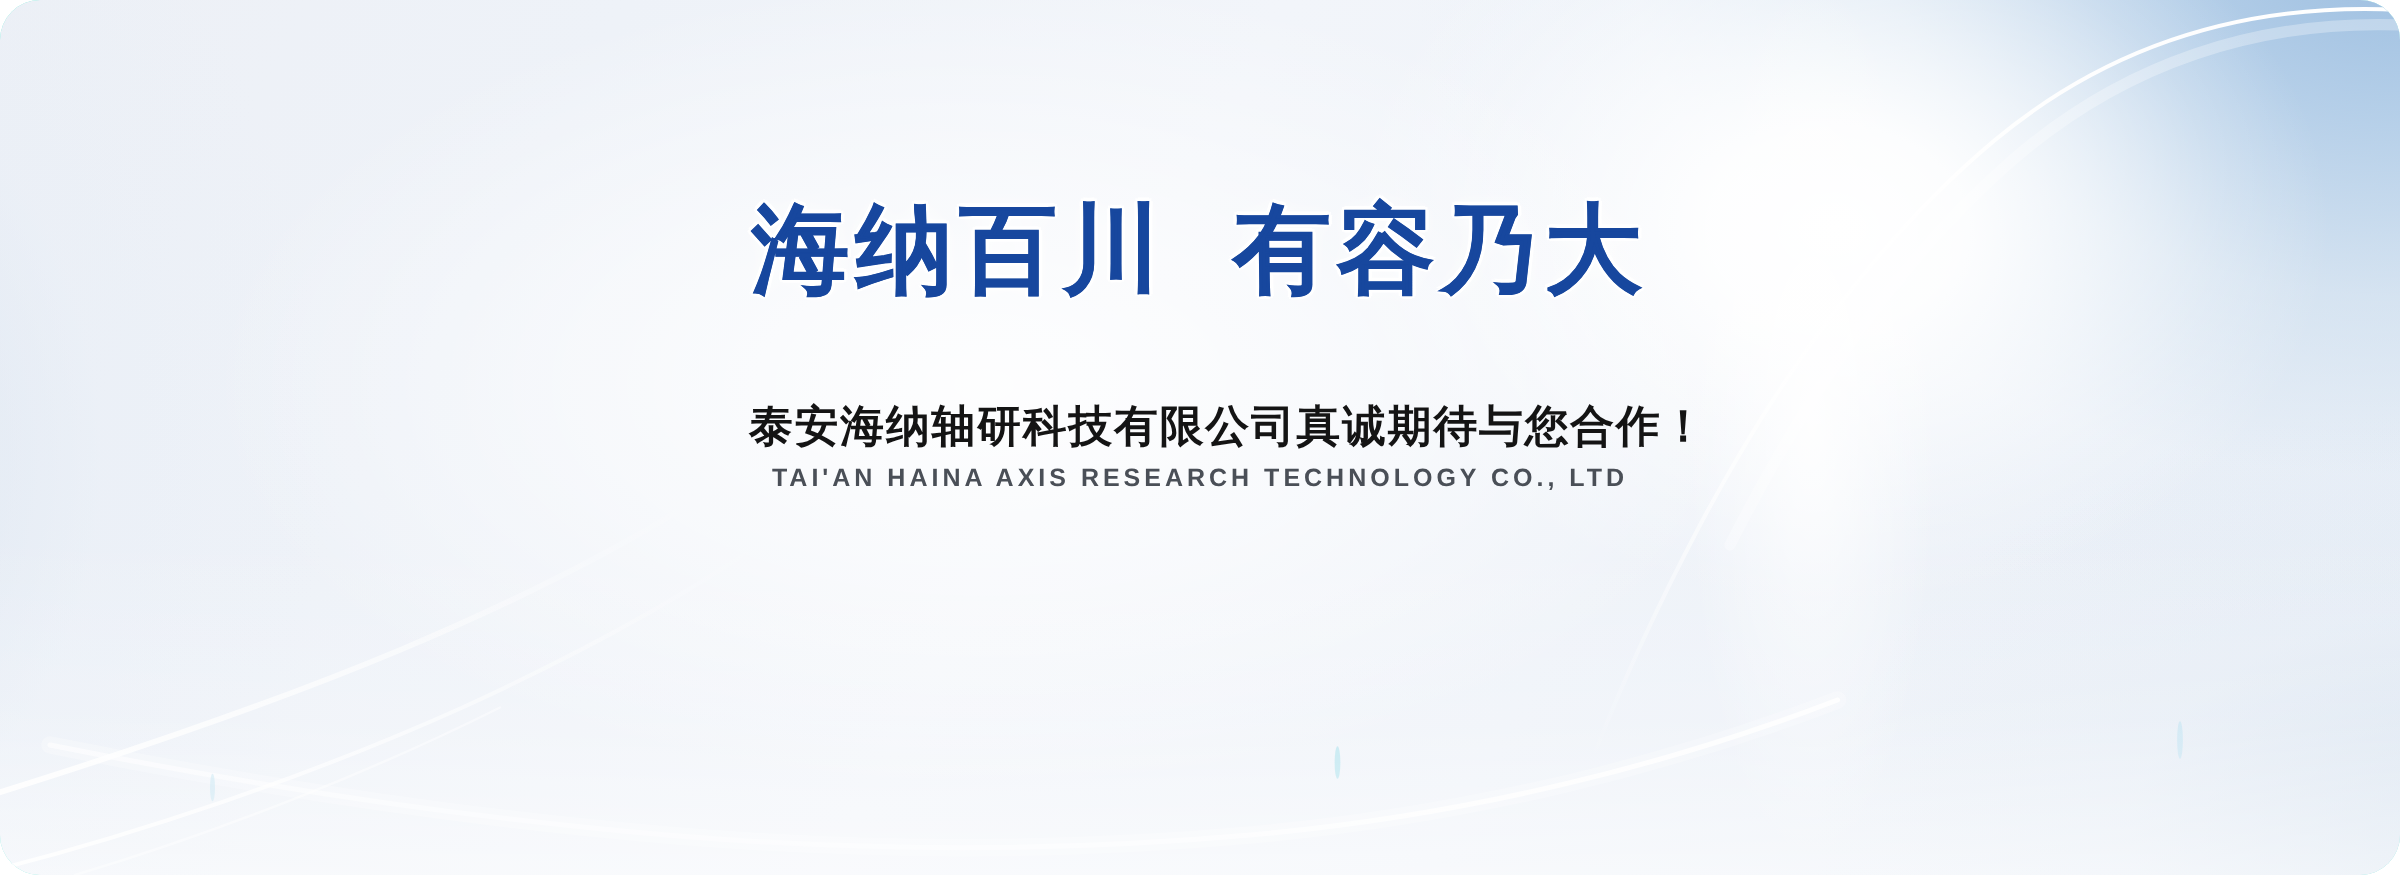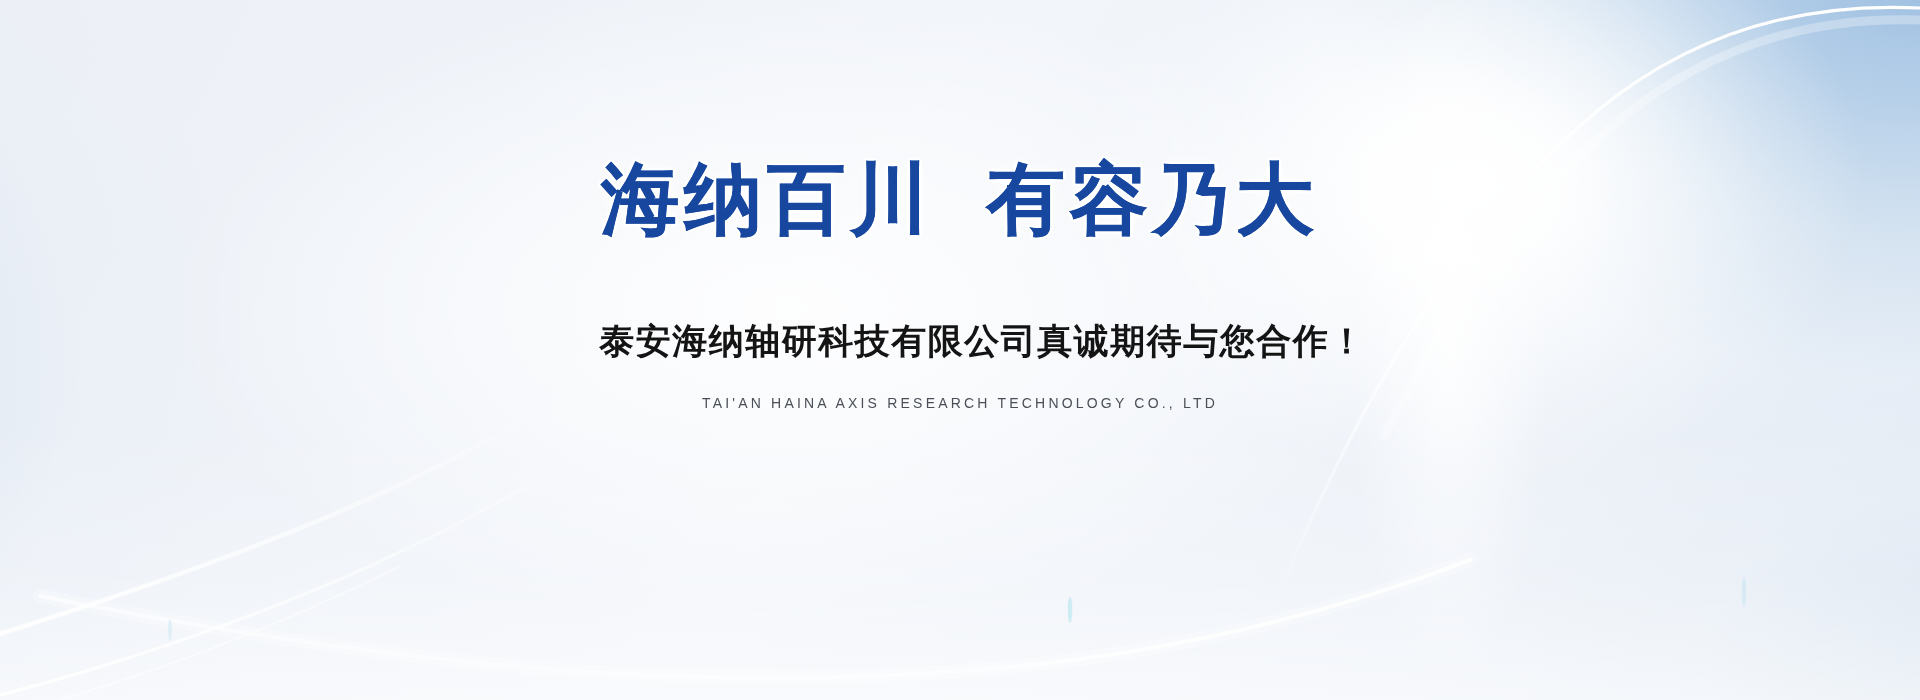--- a/index.html
+++ b/index.html
@@ -8,20 +8,21 @@
     background: #ffffff;
   }
 
   #banner {
     position: relative;
     width: 1920px;
     height: 700px;
     overflow: hidden;
     font-family: "Liberation Sans", "DejaVu Sans", sans-serif;
     background: #5eead4;
+    border-radius: 32px;
   }
 
   
 
   .bg-layer {
     position: absolute;
     inset: 0;
     pointer-events: none;
   }
 
@@ -147,23 +148,23 @@
     margin-top: 77px;
     font-size: 35px;
     font-weight: bold;
     color: #141414;
     letter-spacing: 1.5px;
     white-space: pre;
     margin-left: 45px;
   }
 
   .sub-en {
-    margin-top: 30px;
-    font-size: 14px;
-    font-weight: normal;
+    margin-top: 7px;
+    font-size: 20px;
+    font-weight: bold;
     color: #4a4f57;
     letter-spacing: 3.2px;
     white-space: pre;
   }
 </style>
 </head>
 <body>
 
 <div id="banner">
 

